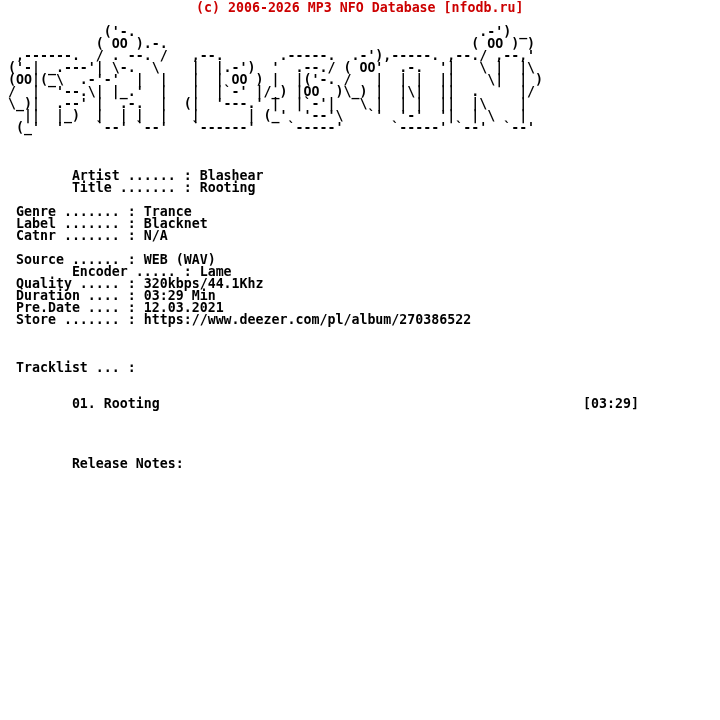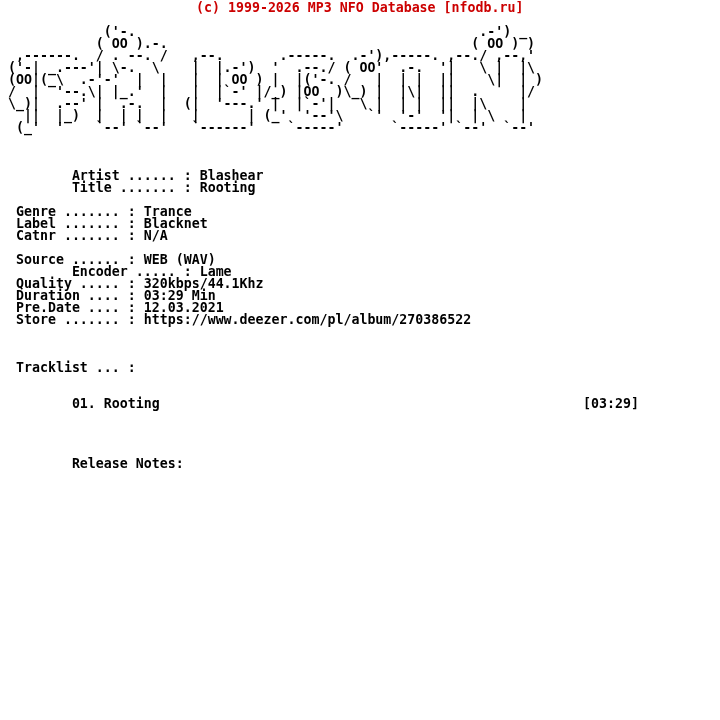--- a/index.html
+++ b/index.html
@@ -24,21 +24,21 @@
     white-space: pre;
   }
   .hdr {
     color: #cc0000;
     margin-left: 196px;
   }
 </style>
 </head>
 <body>
 
-<pre class="nfo"><span class="hdr">(c) 1999-2026 MP3 NFO Database [nfodb.ru]</span>
+<pre class="nfo"><span class="hdr">(c) 2006-2026 MP3 NFO Database [nfodb.ru]</span>
 
 <span>             ('-.                                           .-') _
             ( OO ).-.                                      ( OO ) )
   ,------.  / . --. /   ,--.       .-----.  .-'),-----. ,--./ ,--,'
  ('-| _.---'| \-.  \    |  |.-')  '  .--./ ( OO'  .-.  '|   \ |  |\
  (OO|(_\  .-'-'  |  |   |  | OO ) |  |('-. /   |  | |  ||    \|  | )
  /  |  '--.\| |_.'  |   |  |`-' |/_) |OO  )\_) |  |\|  ||  .     |/
  \_)|  .--' |  .-.  |  (|  '---.' |  |`-'|   \ |  | |  ||  |\    |
    ||  |_)  |  | |  |   |      | (_'  '--'\   `'  '-'  '|  | \   |
   (_'  '    `--' `--'   `------'    `-----'      `-----' `--'  `--'</span>

